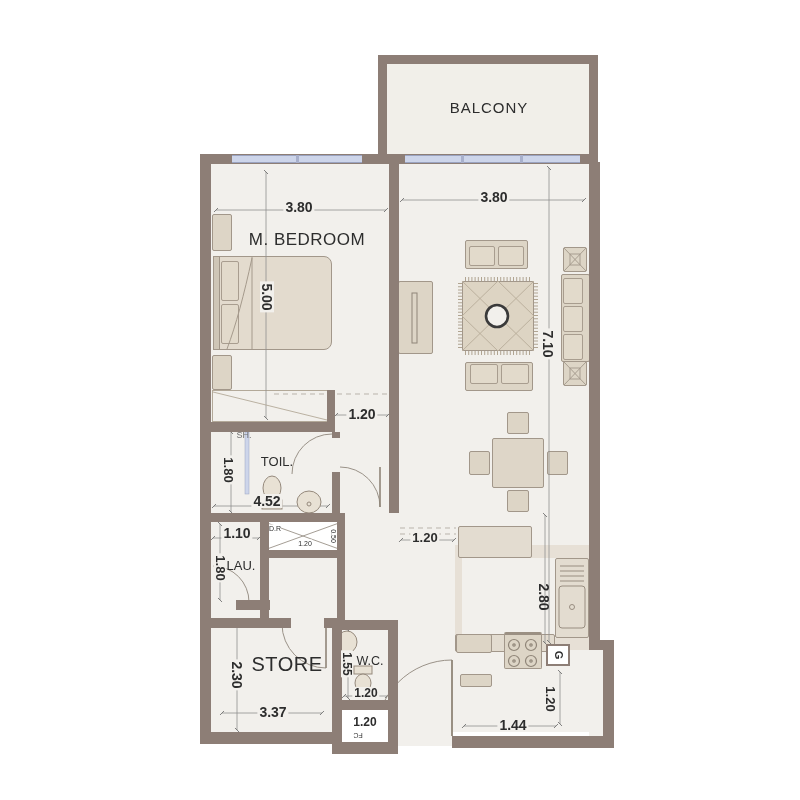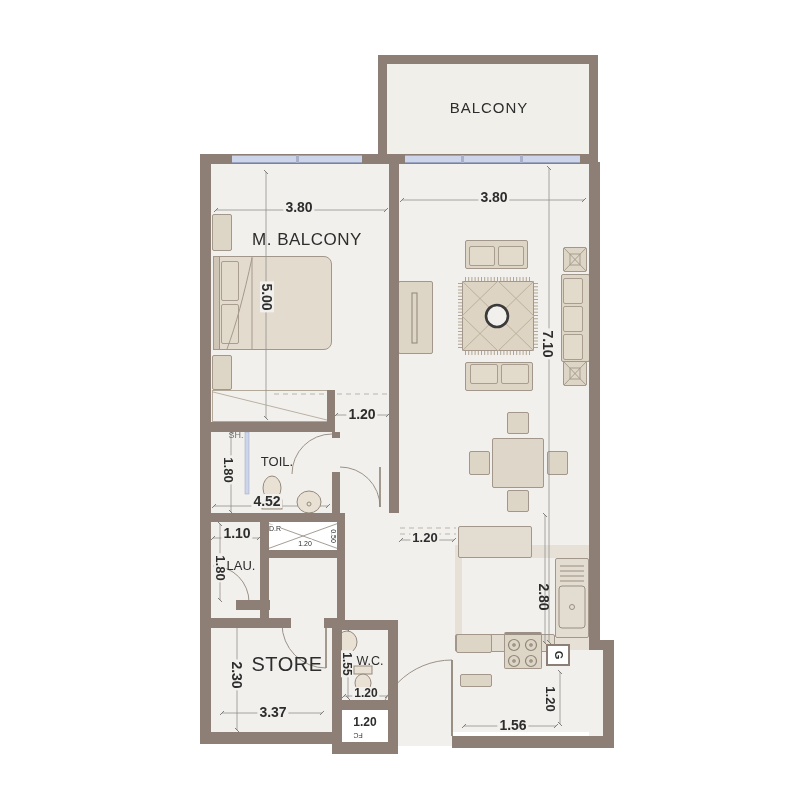--- a/index.html
+++ b/index.html
@@ -234,43 +234,43 @@
   <div class="wall" style="left:332px;top:700px;width:66px;height:10px;"></div>
   <div class="wall" style="left:388px;top:620px;width:10px;height:126px;"></div>
 
   <div class="win" style="left:232px;top:155px;width:130px;height:8px;"></div>
   <div class="win" style="left:405px;top:155px;width:175px;height:8px;"></div>
   <div class="wall" style="left:296px;top:155px;width:3px;height:8px;background:#a8b0cc;z-index:21;"></div>
   <div class="wall" style="left:461px;top:155px;width:3px;height:8px;background:#a8b0cc;z-index:21;"></div>
   <div class="wall" style="left:520px;top:155px;width:3px;height:8px;background:#a8b0cc;z-index:21;"></div>
 
   <div class="lbl room" style="left:489px;top:107px;font-size:15px;letter-spacing:1px;">BALCONY</div>
-  <div class="lbl room" style="left:307px;top:239px;">M. BALCONY</div>
+  <div class="lbl room" style="left:307px;top:239px;">M. BEDROOM</div>
   <div class="lbl dim" style="left:299px;top:207px;">3.80</div>
   <div class="lbl dim rot" style="left:267px;top:297px;">5.00</div>
   <div class="lbl dim" style="left:494px;top:197px;">3.80</div>
   <div class="lbl dim rot" style="left:548px;top:344px;">7.10</div>
   <div class="lbl dim" style="left:362px;top:414px;">1.20</div>
-  <div class="lbl" style="left:236px;top:435px;font-size:9px;color:#6f6f6f;">SH.</div>
+  <div class="lbl" style="left:244px;top:435px;font-size:9px;color:#6f6f6f;">SH.</div>
   <div class="lbl small" style="left:277px;top:461px;">TOIL.</div>
   <div class="lbl dim rot" style="left:228px;top:470px;font-size:13px;">1.80</div>
   <div class="lbl dim" style="left:267px;top:501px;">4.52</div>
   <div class="lbl tiny" style="left:277px;top:528px;transform:translate(0,-50%);left:269px;">D.R</div>
   <div class="lbl tiny" style="left:305px;top:543px;">1.20</div>
   <div class="lbl tiny rot" style="left:333px;top:536px;">0.50</div>
   <div class="lbl dim" style="left:237px;top:533px;">1.10</div>
   <div class="lbl small" style="left:241px;top:565px;">LAU.</div>
   <div class="lbl dim rot" style="left:220px;top:568px;font-size:13px;">1.80</div>
   <div class="lbl room" style="left:287px;top:664px;font-size:20px;">STORE</div>
   <div class="lbl dim rot" style="left:237px;top:675px;">2.30</div>
   <div class="lbl dim" style="left:273px;top:712px;">3.37</div>
   <div class="lbl" style="left:370px;top:661px;font-size:12.5px;">W.C.</div>
   <div class="lbl dim rot" style="left:347px;top:664px;font-size:12px;">1.55</div>
   <div class="lbl dim" style="left:366px;top:693px;font-size:12px;">1.20</div>
   <div class="lbl dim bgw" style="left:365px;top:722px;font-size:12px;">1.20</div>
   <div class="lbl tiny rot180" style="left:358px;top:735px;">FC</div>
   <div class="lbl dim rot nobg" style="left:544px;top:597px;">2.80</div>
   <div class="lbl dim" style="left:425px;top:537px;font-size:13px;">1.20</div>
   <div class="lbl rot nobg" style="left:558px;top:655px;font-size:11px;font-weight:600;">G</div>
-  <div class="lbl dim" style="left:513px;top:725px;">1.56</div>
+  <div class="lbl dim" style="left:513px;top:725px;">1.44</div>
   <div class="lbl dim rot" style="left:550px;top:699px;font-size:13px;">1.20</div>
 
 </div>
 
 </body></html>

